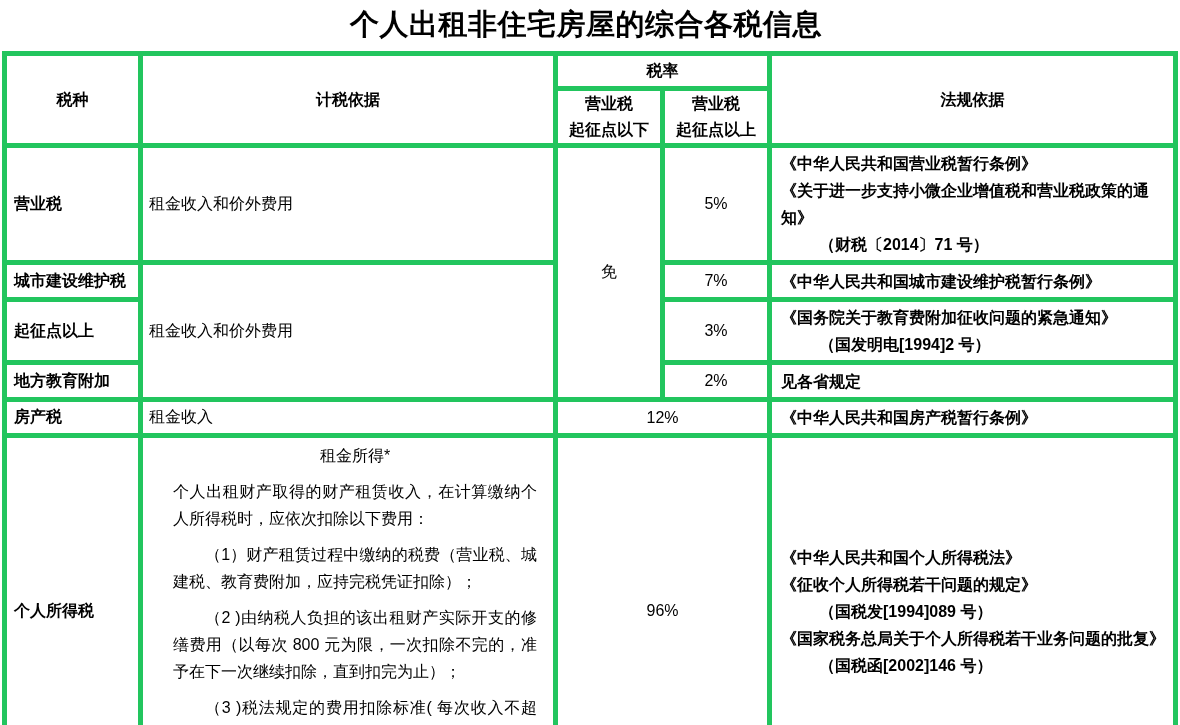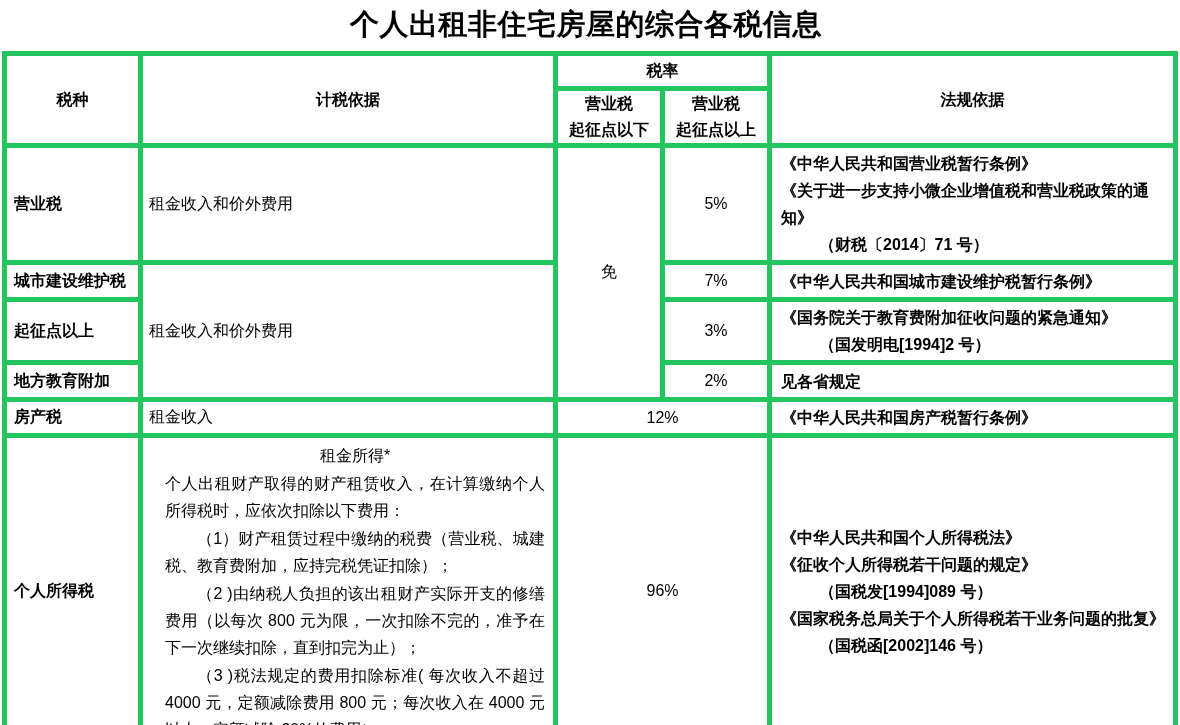--- a/index.html
+++ b/index.html
@@ -45,21 +45,21 @@
   td.rate   { text-align: center; padding: 0 4px; }
   td.legal  { text-align: left; padding: 2px 6px 2px 9px; line-height: 27px; font-weight: bold; }
   td.legal .indent { padding-left: 38px; }
   td.basis-long {
     vertical-align: top;
     text-align: justify;
     padding: 4px 7px 0 21px;
     line-height: 27px;
   }
   td.basis-long .center-line { text-align: center; }
-  td.basis-long p { margin: 1px; }
+  td.basis-long p { margin: 9px; }
   td.basis-long p.num { text-indent: 2em; }
   
   tr.rh35  { height: 35px; }
   tr.rh55  { height: 55px; }
   tr.rh81  { height: 81px; }
   tr.rh37  { height: 37px; }
   tr.rh296 { height: 296px; }
 </style>
 </head>
 <body>

